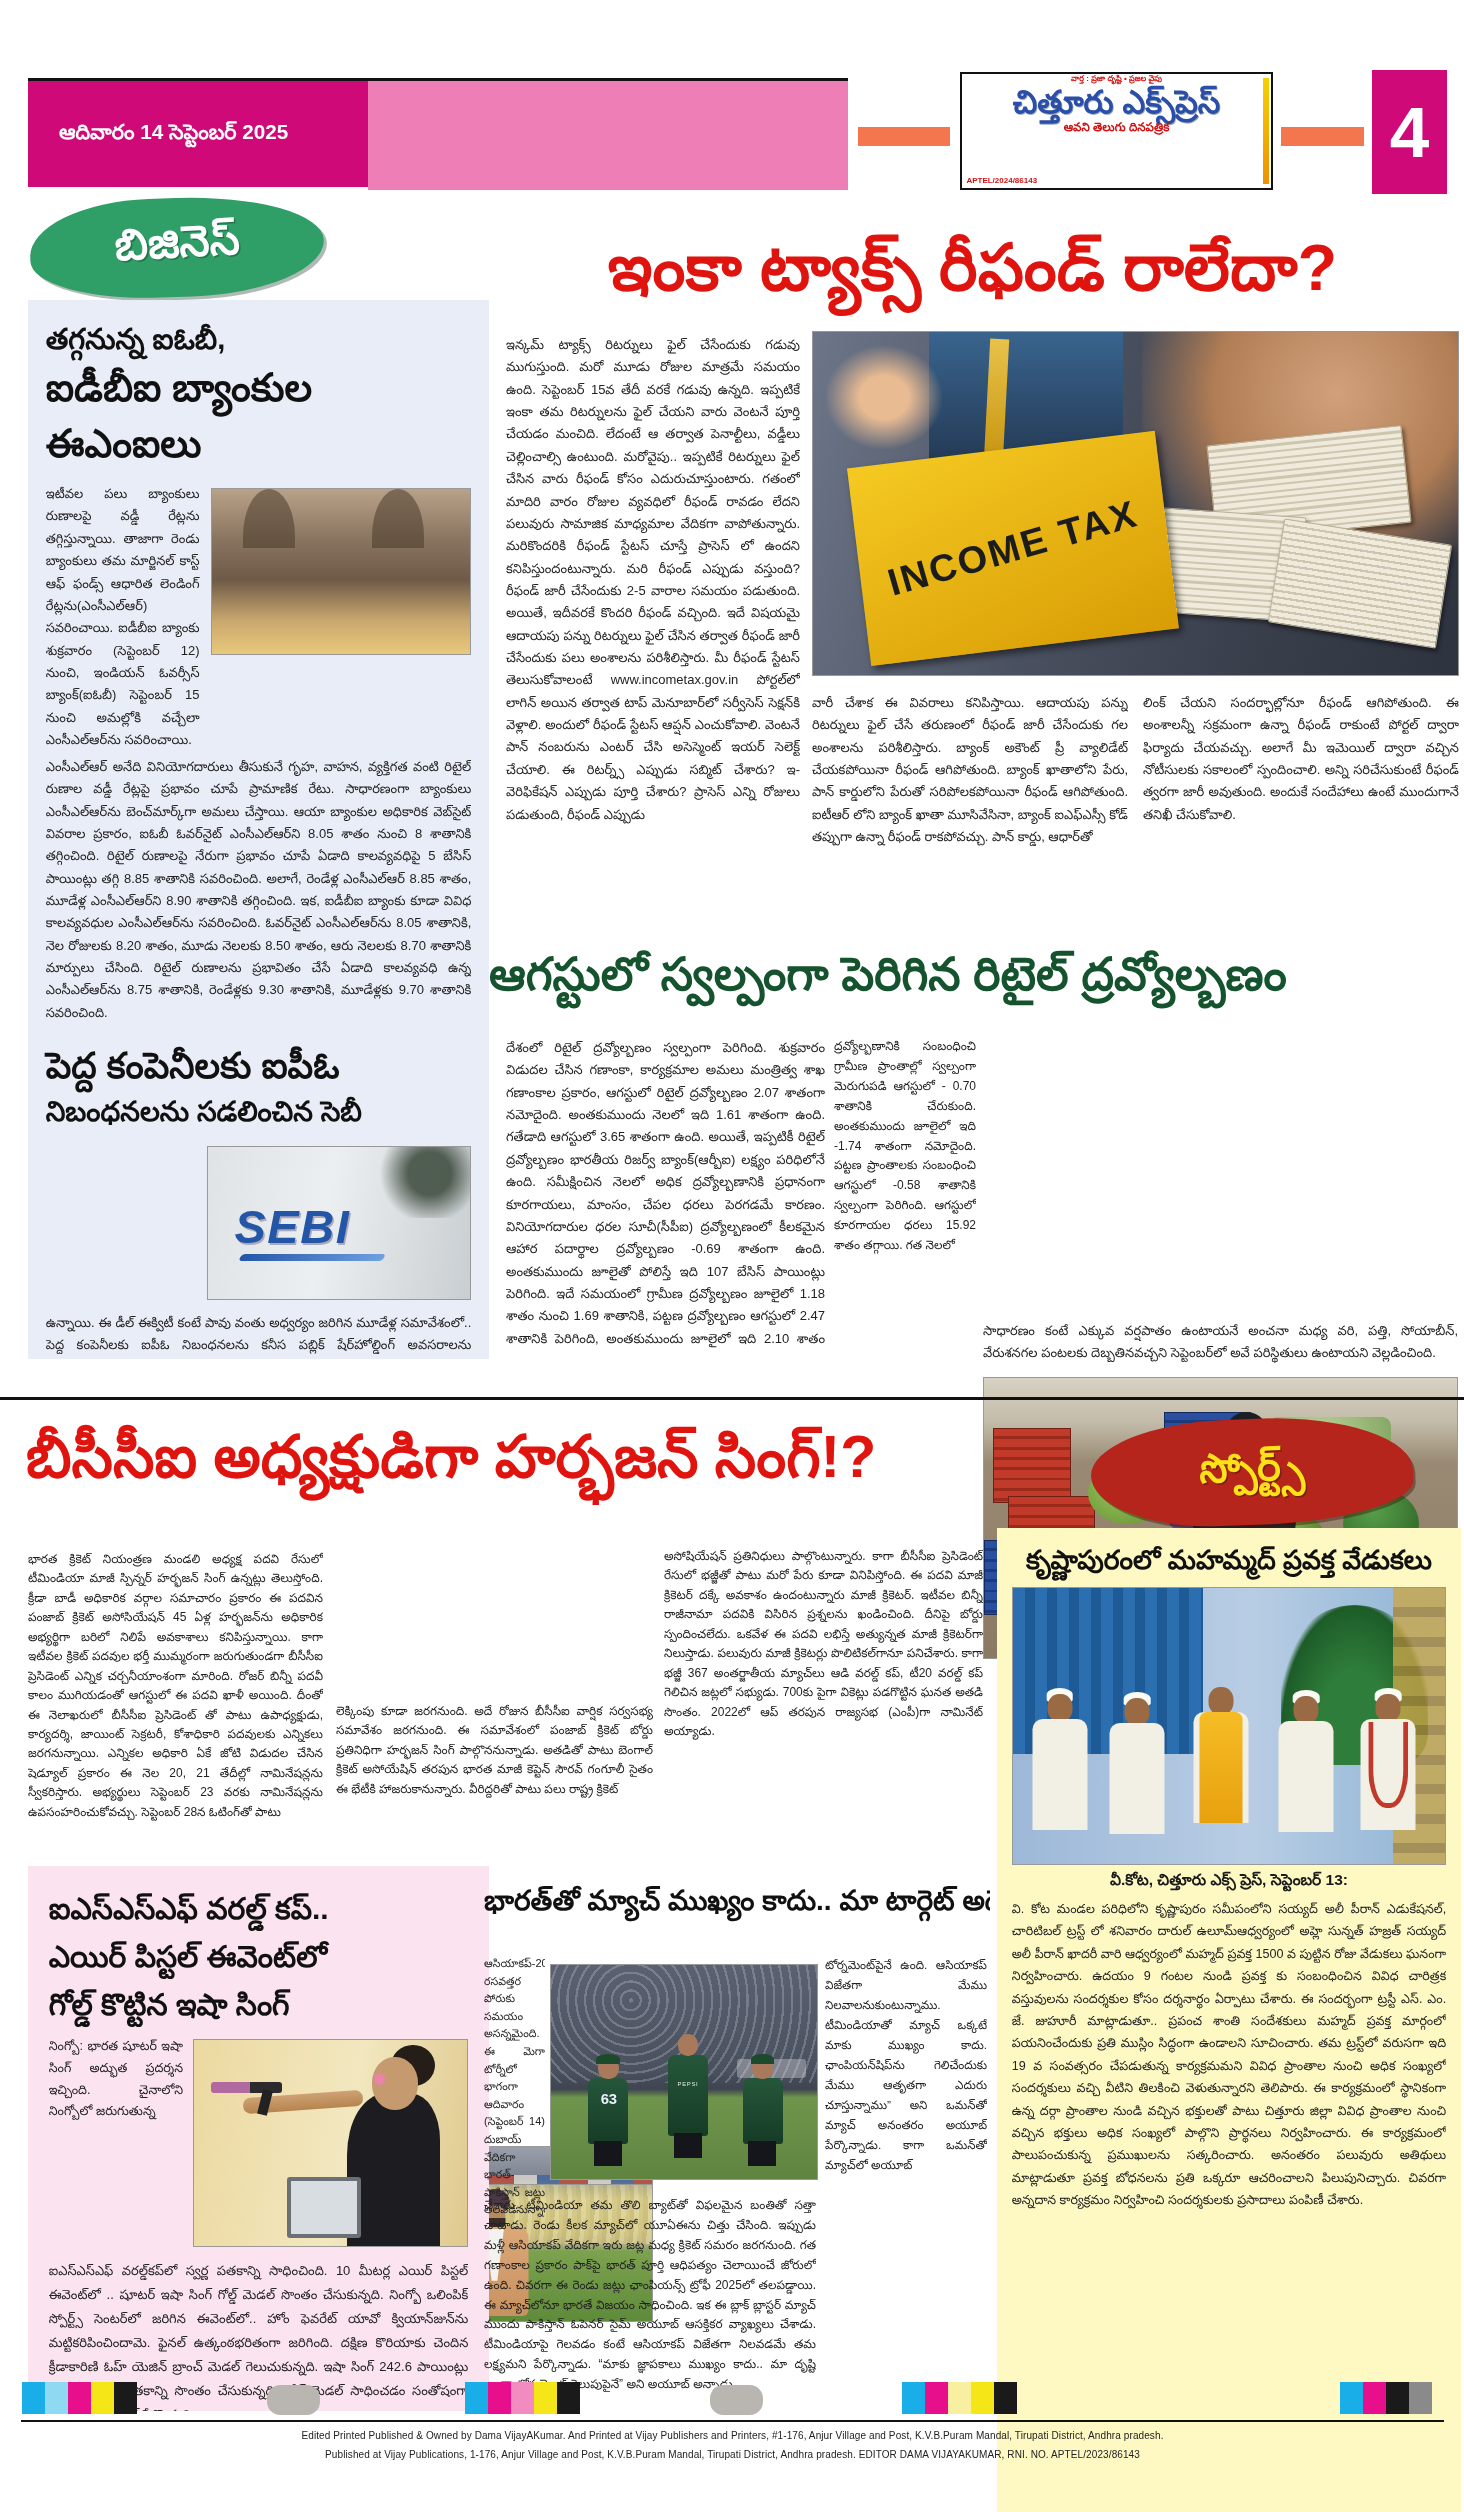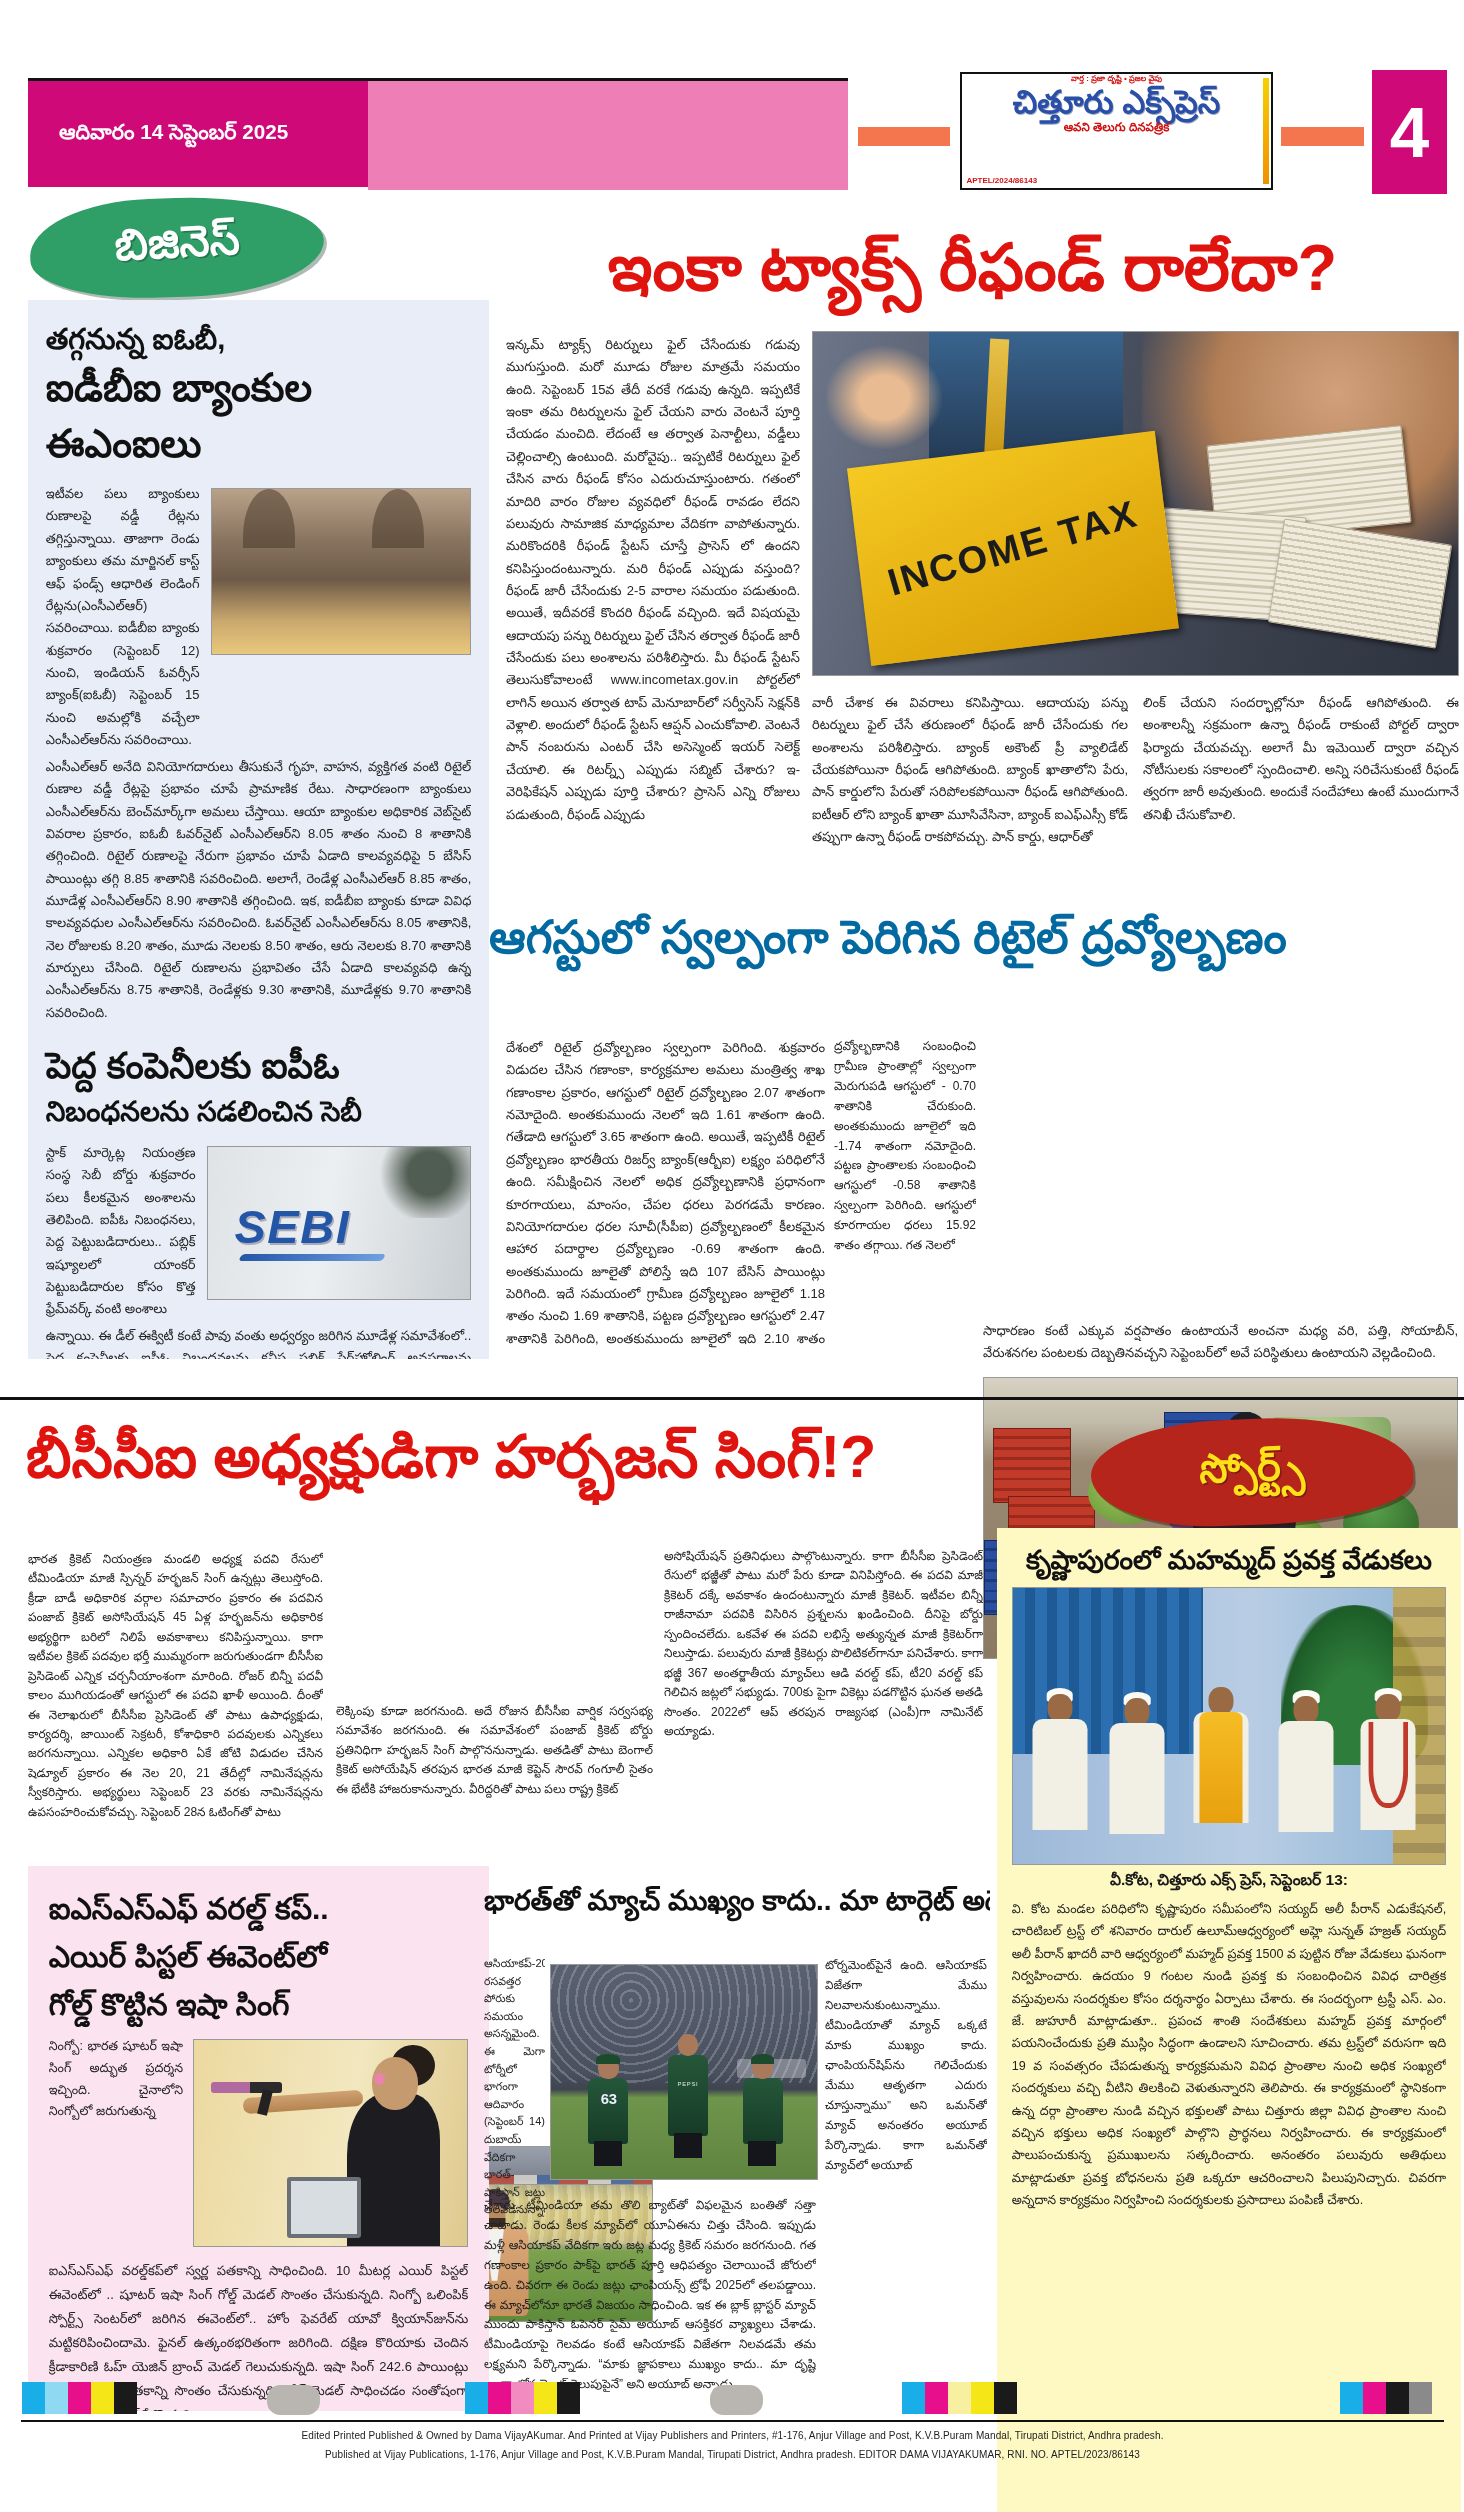--- a/index.html
+++ b/index.html
@@ -28,21 +28,21 @@
   
   .biz-label{left:29.5px;top:198px;width:294px;height:99px;background:#2f9e67;border-radius:45% 55% 50% 48%/60% 52% 58% 45%;
              transform:rotate(-2deg);display:flex;align-items:center;justify-content:center;box-shadow:3px 3px 0 rgba(20,60,40,.35);}
   .biz-label span{color:#fff;font-size:43px;font-weight:bold;transform:rotate(-1deg);text-shadow:1.5px 1.5px 0 rgba(0,0,0,.25);}
   .sports-label{left:1091px;top:1419px;width:322px;height:106px;background:#b5251c;border-radius:48% 52% 55% 45%/55% 60% 42% 58%;
              transform:rotate(-2deg);display:flex;align-items:center;justify-content:center;box-shadow:2.2px 3px 0 rgba(60,10,5,.4);}
   .sports-label span{color:#ffe11a;font-size:40px;font-weight:bold;text-shadow:1.5px 1.5px 0 rgba(0,0,0,.3);}
   
   .hl-red-big{left:480px;top:216px;width:985px;height:112px;color:#e0140f;font-size:65px;font-weight:bold;
               text-align:center;line-height:1.6;white-space:nowrap;overflow:hidden;}
-  .hl-infl{left:489px;top:910px;width:871px;height:81px;color:#0369a1;font-size:46px;font-weight:bold;white-space:nowrap;overflow:hidden;}
+  .hl-infl{left:489px;top:947px;width:871px;height:81px;color:#14532d;font-size:46px;font-weight:bold;white-space:nowrap;overflow:hidden;}
   .hl-bcci{left:26px;top:1423px;width:963px;height:111px;color:#e0140f;font-size:59px;font-weight:bold;white-space:nowrap;overflow:hidden;}
   .sub-hl{font-weight:bold;color:#111;line-height:1.45;}
   
   .left-panel{left:28px;top:300px;width:461px;height:1059px;background:#e9edf7;box-sizing:border-box;padding:17.7px 17.7px 7.4px 17.7px;overflow:hidden;}
   .kp-box{left:997px;top:1528px;width:464px;height:1105px;background:#fef9c3;box-sizing:border-box;padding:13.3px 14.8px;overflow:hidden;}
   .pink-box{left:28px;top:1866px;width:461px;height:545px;background:#fbe3ef;box-sizing:border-box;padding:19px 20.7px;overflow:hidden;}
   .divider{left:0;top:1397px;width:1465px;height:3px;background:#111;}
   
   .ph{position:relative;overflow:hidden;border:0.7px solid #999;box-sizing:border-box;}
   .fl-r{float:right;margin:4.4px 0 7.4px 11.8px;}
@@ -178,21 +178,20 @@
 
     <div class="sub-hl" style="font-size:36px;margin-top:16px;">పెద్ద కంపెనీలకు ఐపీఓ</div>
     <div class="sub-hl" style="font-size:28px;margin-bottom:8.9px;">నిబంధనలను సడలించిన సెబీ</div>
     <div class="clearfix">
       <div class="ph fl-r" style="width:264px;height:154px;">
         <div class="sebi-bg"></div>
         <div class="sebi-leaf"></div>
         <div class="sebi-word">SEBI</div>
         <div class="sebi-wave"></div>
       </div>
-      <div class="bodytxt just telugu">స్టాక్ మార్కెట్ల నియంత్రణ సంస్థ సెబీ బోర్డు శుక్రవారం పలు కీలకమైన అంశాలను తెలిపింది. ఐపీఓ నిబంధనలు, పెద్ద పెట్టుబడిదారులు.. పబ్లిక్ ఇష్యూలలో యాంకర్ పెట్టుబడిదారుల కోసం కొత్త ఫ్రేమ్‌వర్క్ వంటి అంశాలు</div>
     </div>
     <div class="bodytxt just telugu" style="margin-top:4.4px;">ఉన్నాయి. ఈ డీల్ ఈక్విటీ కంటే పావు వంతు అధ్వర్యం జరిగిన మూడేళ్ల సమావేశంలో.. పెద్ద కంపెనీలకు ఐపీఓ నిబంధనలను కనీస పబ్లిక్ షేర్‌హోల్డింగ్ అవసరాలను సడలించింది. కనీస పబ్లిక్ షేర్ హోల్డింగ్ నిబంధనలను తీర్చేందుకు అధిక సమయం ఇచ్చేలా సెబీ ప్రతిపాదనలను ఆమోదం తీసుకుంది. నిబంధనల సరళీకృతం కావడం మూలంగా భారత పెట్టుబడుల గమ్యస్థానంగా ఆకర్షణీయంగా నిలిచేందుకు వీలవనుంది. ఇదే సమయంలో గ్లోబల్ ఫండ్ కోసం ఐఓబీలాంటి అక్రెడిటెడ్ పెరిగినందున, కంపెనీల తొలి పబ్లిక్ ఆఫర్ సమయంలో యాంకర్ ఇన్వెస్టర్ల కోటాను పెంచే కీలక నిర్ణయం తీసుకుంది. అలాగే, కార్యాచరణ పద్ధతుల్లోని మార్పులను వేగవంతం చేసేందుకు వీలుగా ఫ్రేమ్‌వర్క్ రూపకల్పన ద్వారా స్టార్టప్ వ్యవస్థాపకులు, మార్కెట్ వర్గాల సముదాయాల సంస్థ నిర్మాణ ఫ్రేమ్‌వర్క్ సరళీకృతం చేసినట్లు పేర్కొంది.</div>
   </div>
 
   <div class="abs bodytxt just telugu" style="left:506px;top:334px;width:294px;height:607px;">ఇన్కమ్ ట్యాక్స్ రిటర్నులు ఫైల్ చేసేందుకు గడువు ముగుస్తుంది. మరో మూడు రోజుల మాత్రమే సమయం ఉంది. సెప్టెంబర్ 15వ తేదీ వరకే గడువు ఉన్నది. ఇప్పటికే ఇంకా తమ రిటర్నులను ఫైల్ చేయని వారు వెంటనే పూర్తి చేయడం మంచిది. లేదంటే ఆ తర్వాత పెనాల్టీలు, వడ్డీలు చెల్లించాల్సి ఉంటుంది. మరోవైపు.. ఇప్పటికే రిటర్నులు ఫైల్ చేసిన వారు రీఫండ్ కోసం ఎదురుచూస్తుంటారు. గతంలో మాదిరి వారం రోజుల వ్యవధిలో రీఫండ్ రావడం లేదని పలువురు సామాజిక మాధ్యమాల వేదికగా వాపోతున్నారు. మరికొందరికి రీఫండ్ స్టేటస్ చూస్తే ప్రాసెస్ లో ఉందని కనిపిస్తుందంటున్నారు. మరి రీఫండ్ ఎప్పుడు వస్తుంది? రీఫండ్ జారీ చేసేందుకు 2-5 వారాల సమయం పడుతుంది. అయితే, ఇదీవరకే కొందరి రీఫండ్ వచ్చింది. ఇదే విషయమై ఆదాయపు పన్ను రిటర్నులు ఫైల్ చేసిన తర్వాత రీఫండ్ జారీ చేసేందుకు పలు అంశాలను పరిశీలిస్తారు. మీ రీఫండ్ స్టేటస్ తెలుసుకోవాలంటే www.incometax.gov.in పోర్టల్‌లో లాగిన్ అయిన తర్వాత టాప్ మెనూబార్‌లో సర్వీసెస్ సెక్షన్‌కి వెళ్లాలి. అందులో రీఫండ్ స్టేటస్ ఆప్షన్ ఎంచుకోవాలి. వెంటనే పాన్ నంబరును ఎంటర్ చేసి అసెస్మెంట్ ఇయర్ సెలెక్ట్ చేయాలి. ఈ రిటర్న్స్ ఎప్పుడు సబ్మిట్ చేశారు? ఇ-వెరిఫికేషన్ ఎప్పుడు పూర్తి చేశారు? ప్రాసెస్ ఎన్ని రోజులు పడుతుంది, రీఫండ్ ఎప్పుడు</div>
 
   <div class="abs ph tax-img">
     <div class="tax-bg"></div>
     <div class="tax-sky"></div>
     <div class="tax-face"></div>

